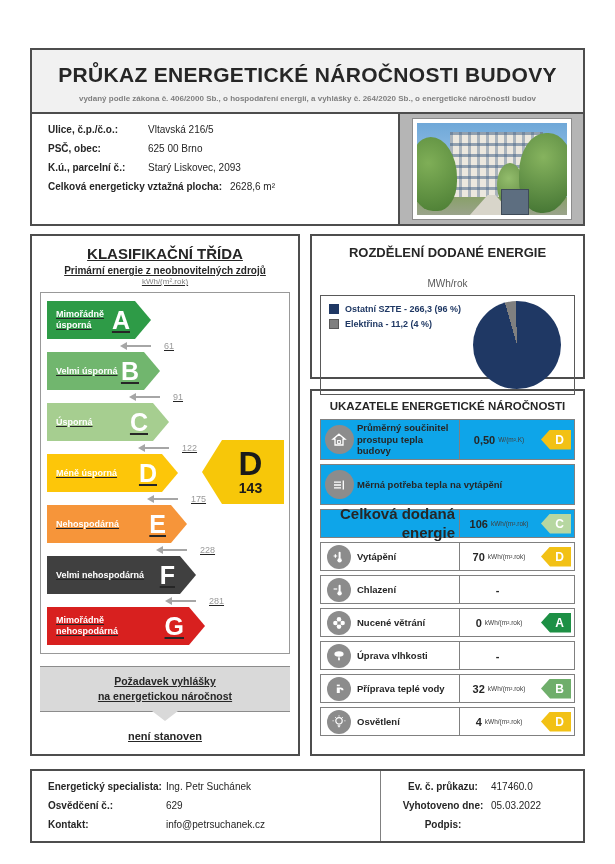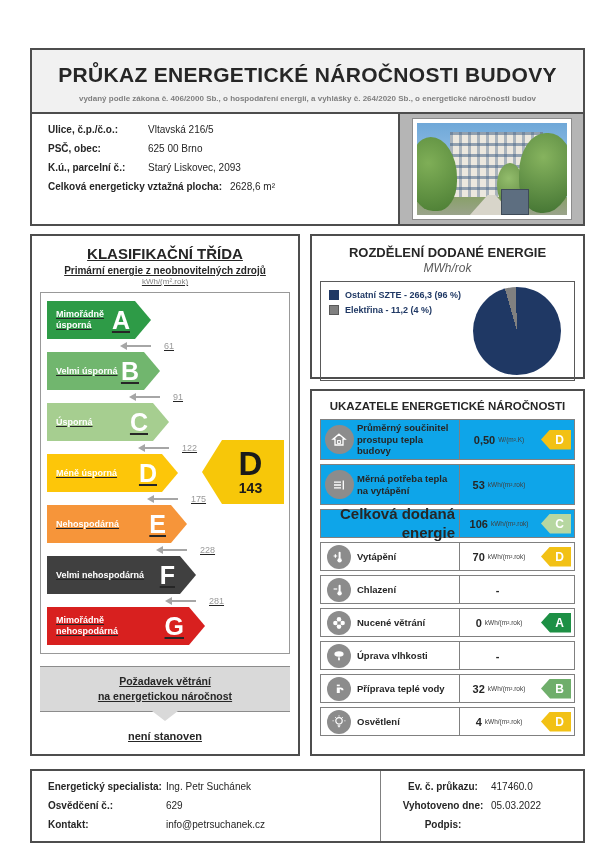--- a/index.html
+++ b/index.html
@@ -62,21 +62,21 @@
   .current-letter{font-size:33px;font-weight:bold;line-height:.95;margin-left:15px;}
   .current-value{font-size:14px;font-weight:bold;margin-left:15px;}
   .req-box{background:#d9d9d9;border-top:1px solid #8c8c8c;border-bottom:1px solid #8c8c8c;margin:12px 8px 0;text-align:center;padding:7px 0 8px;position:relative;font-size:10.5px;font-weight:bold;line-height:1.4;}
   .req-box::after{content:"";position:absolute;bottom:-10px;left:50%;transform:translateX(-50%);border-left:13px solid transparent;border-right:13px solid transparent;border-top:10px solid #d9d9d9;}
   .req-value{text-align:center;font-size:11px;font-weight:bold;margin:18px 0 12px;}
 
   
   .right-col{flex:1;display:flex;flex-direction:column;gap:10px;}
   .pie-panel{box-sizing:border-box;border:2px solid #4d4d4d;height:145px;background:#fff;}
   .pie-title{font-size:13px;font-weight:bold;text-align:center;margin-top:9px;}
-  .pie-unit{font-size:12px;color:#595959;text-align:center;margin-top:1px;font-style:italic;}
+  .pie-unit{font-size:10px;color:#595959;text-align:center;margin-top:18px;}
   .pie-box{border:1px solid #595959;margin:6px 8px 8px;height:98px;position:relative;}
   .legend{position:absolute;left:8px;top:8px;}
   .legend-item{display:flex;align-items:center;margin-bottom:5px;}
   .legend-swatch{width:10px;height:10px;margin-right:6px;flex-shrink:0;}
   .swatch-szte{background:#1f3864;}
   .swatch-elektrina{background:#808080;border:1px solid #595959;box-sizing:border-box;}
   .legend-label{font-size:9px;font-weight:bold;color:#1f3864;}
   .pie{position:absolute;right:13px;top:5px;width:88px;height:88px;border-radius:50%;
        background:conic-gradient(from -16deg,#808080 0deg 14.4deg,#1f3864 14.4deg 360deg);}
 
@@ -215,21 +215,21 @@
             <span class="band-letter">G</span>
           </div>
 
           <div class="current-arrow">
             <span class="current-letter">D</span>
             <span class="current-value">143</span>
           </div>
         </div>
 
         <div class="req-box">
-          <div>Požadavek větrání</div>
+          <div>Požadavek vyhlášky</div>
           <div>na energetickou náročnost</div>
         </div>
         <div class="req-value">není stanoven</div>
       </div>
 
       <div class="right-col">
 
         <div class="pie-panel">
           <div class="pie-title">ROZDĚLENÍ DODANÉ ENERGIE</div>
           <div class="pie-unit">MWh/rok</div>
@@ -273,24 +273,20 @@
 
             <div class="ind-row tall gray">
               <div class="ind-icon">
                 <span class="icon-circle">
                   <svg width="16" height="16" viewBox="0 0 16 16">
                       <path d="M3 5.2 H10 M3 8 H10 M3 10.8 H10 M12.3 3.5 V12.5" stroke="#fff" stroke-width="1.3" fill="none"></path>
                     </svg>
                 </span>
               </div>
               <div class="ind-label">Měrná potřeba tepla na vytápění</div>
-              <div class="ind-value">
-                <span class="num">53</span>
-                <span class="unit">kWh/(m².rok)</span>
-              </div>
               <div class="ind-badge">
                 <span class="badge badge-none"></span>
               </div>
             </div>
 
             <div class="ind-row gray total">
               <div class="ind-label">Celková dodaná energie</div>
               <div class="ind-value">
                 <span class="num">106</span>
                 <span class="unit">kWh/(m².rok)</span>

